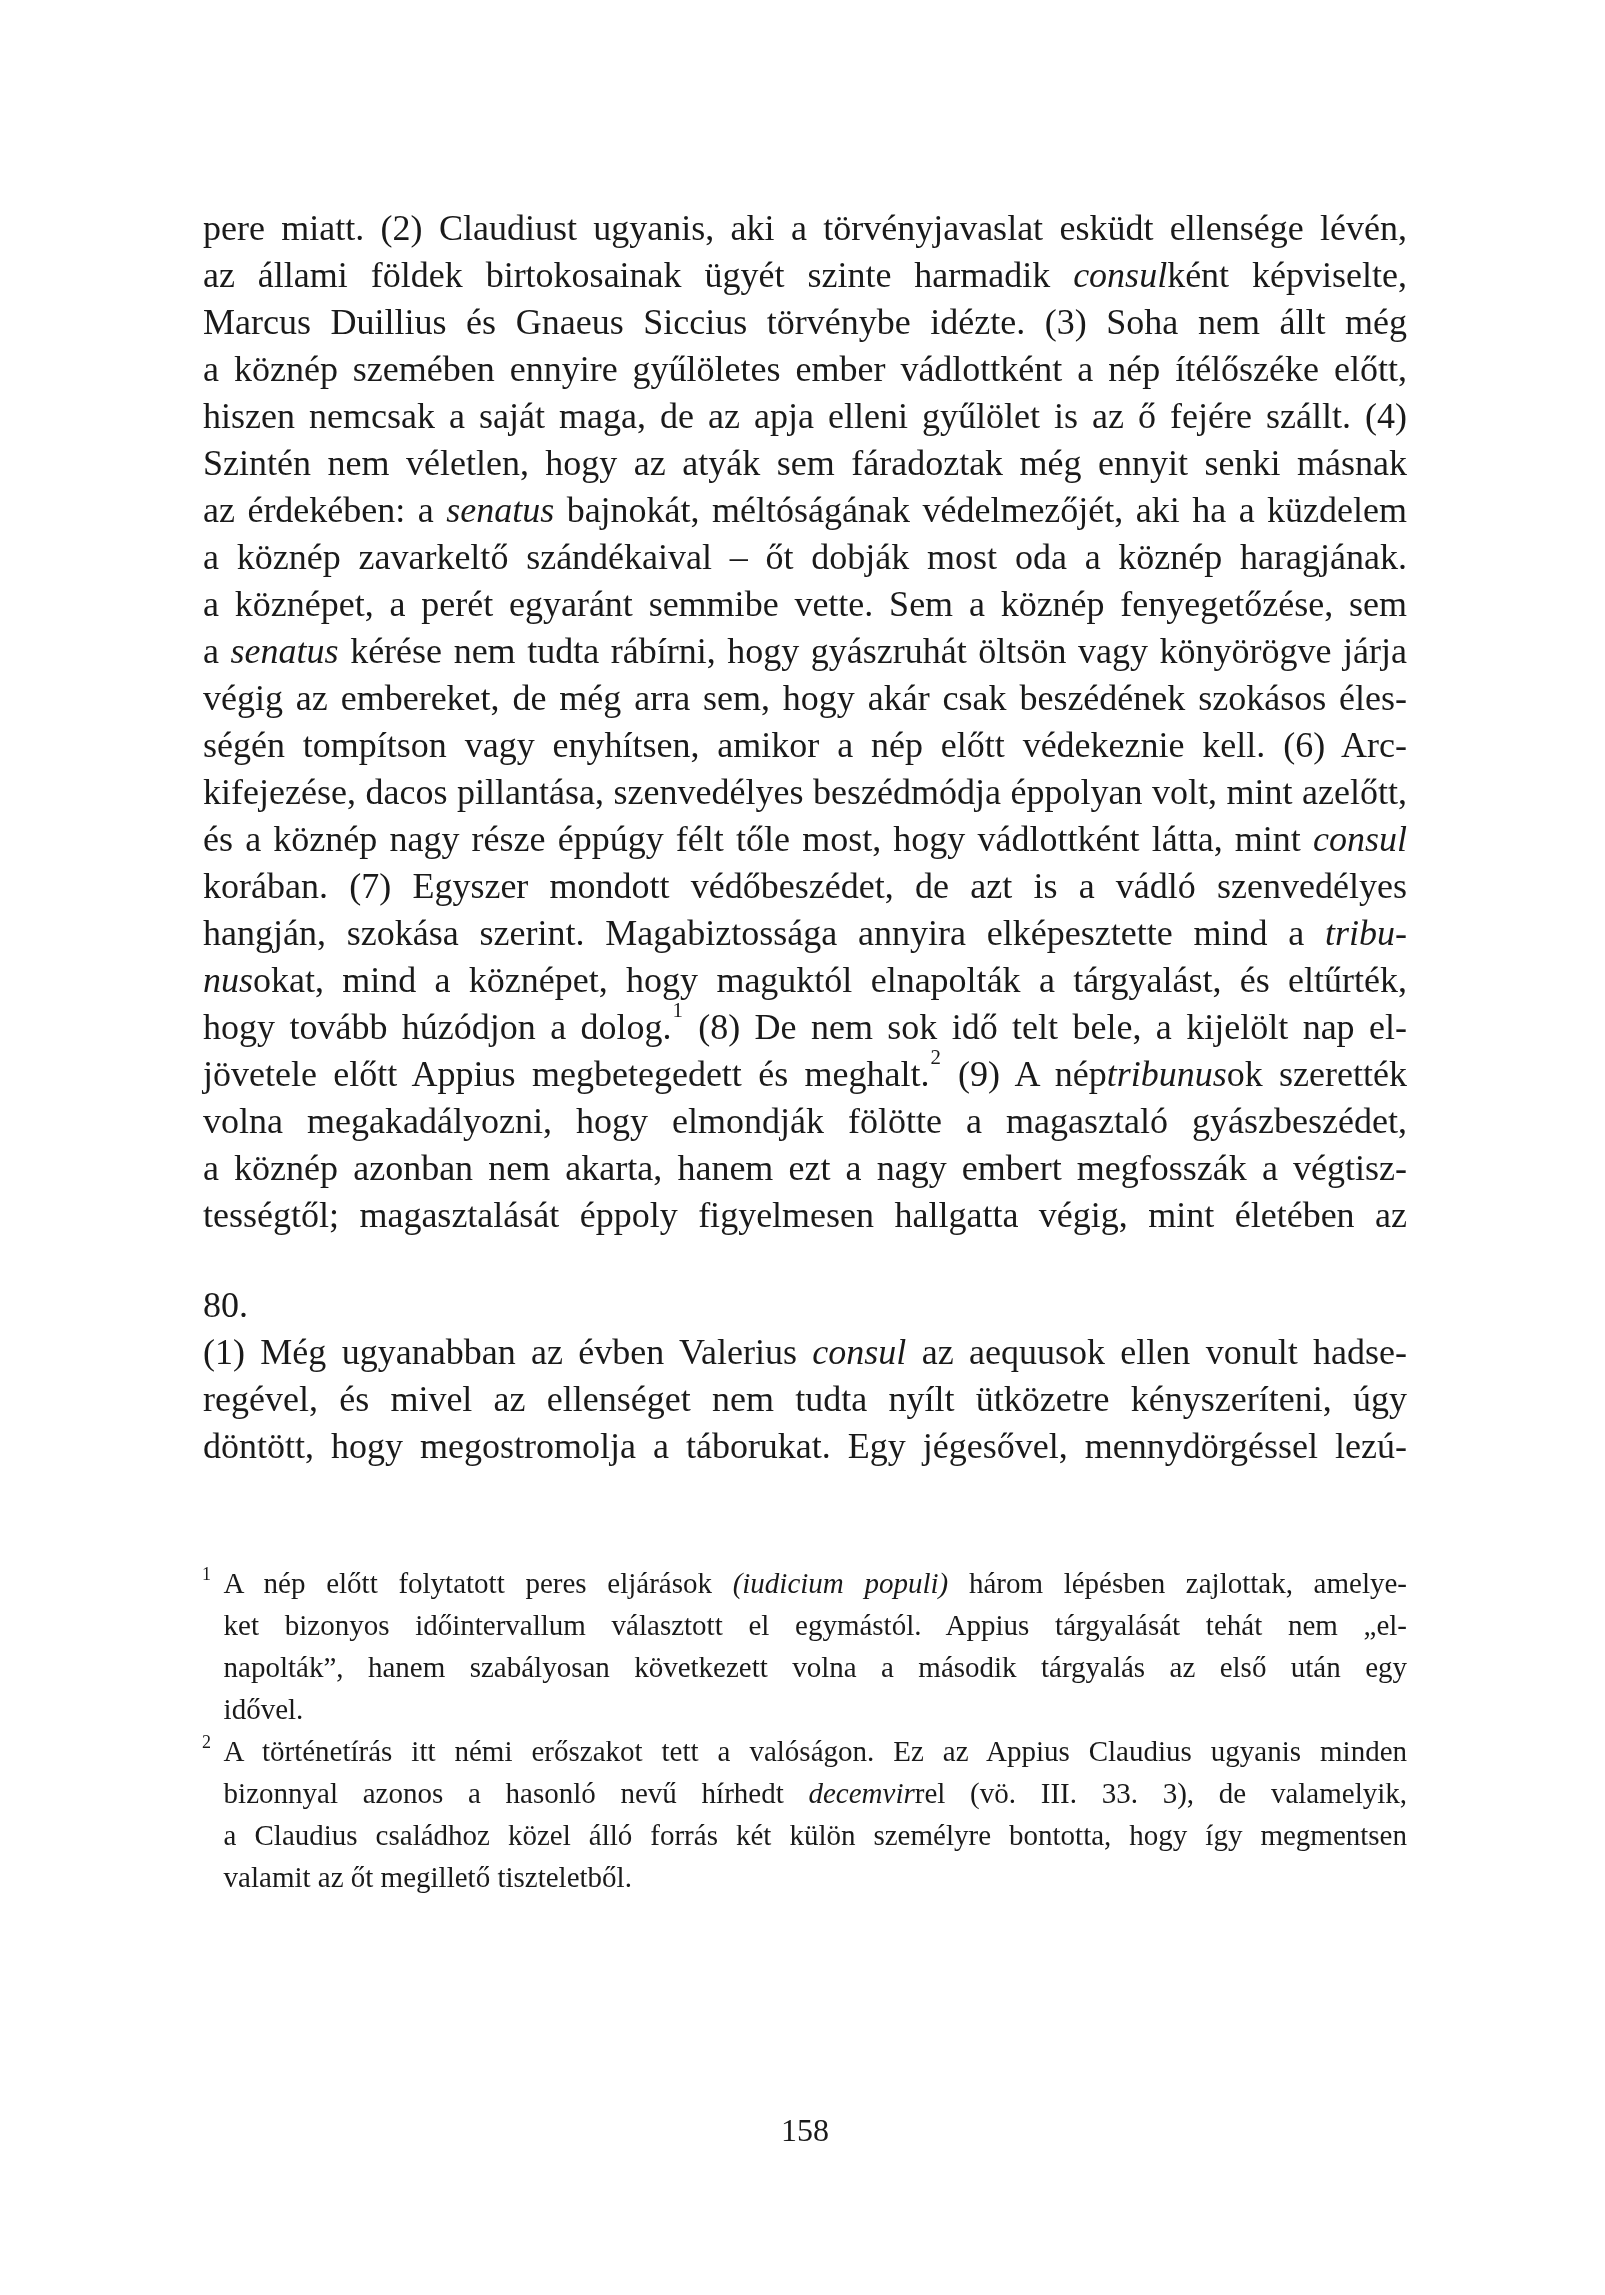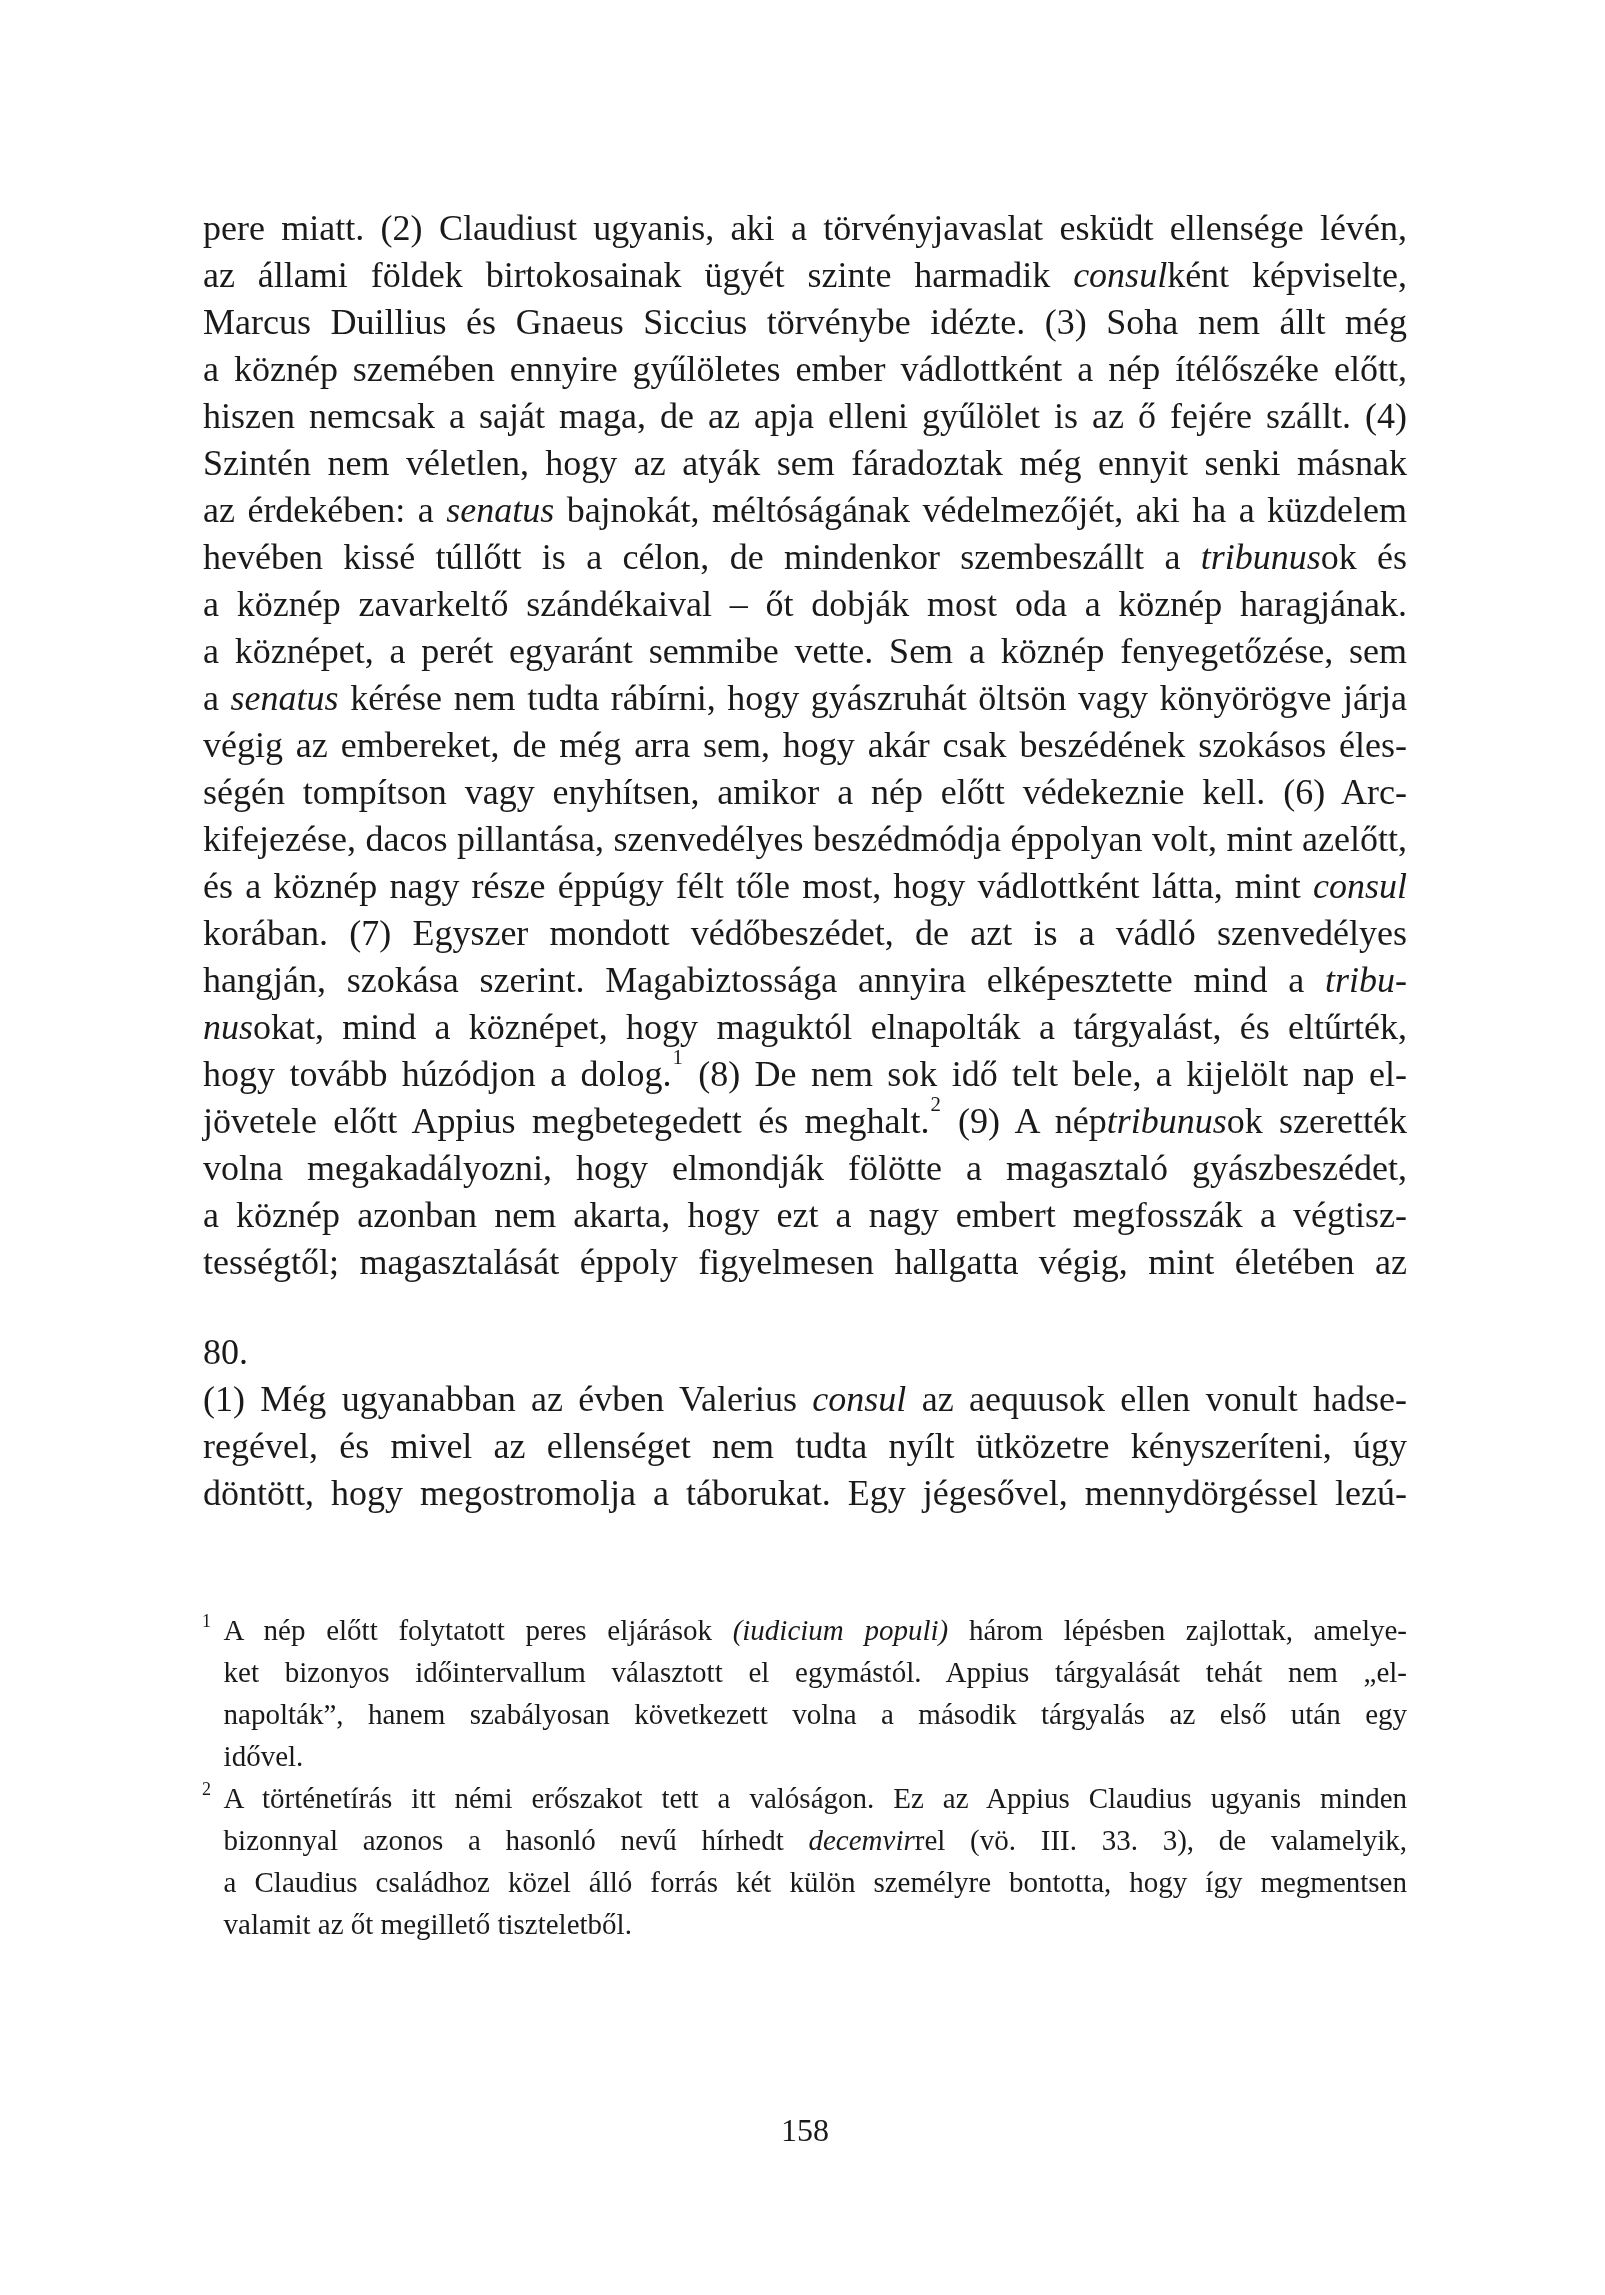--- a/index.html
+++ b/index.html
@@ -78,35 +78,34 @@
   <div class="textblock">
 
     <div class="para">
         <div class="line j"><span>pere miatt. (2) Claudiust ugyanis, aki a törvényjavaslat esküdt ellensége lévén,</span></div>
         <div class="line j"><span>az állami földek birtokosainak ügyét szinte harmadik </span><i>consul</i><span>ként képviselte,</span></div>
         <div class="line j"><span>Marcus Duillius és Gnaeus Siccius törvénybe idézte. (3) Soha nem állt még</span></div>
         <div class="line j"><span>a köznép szemében ennyire gyűlöletes ember vádlottként a nép ítélőszéke előtt,</span></div>
         <div class="line j"><span>hiszen nemcsak a saját maga, de az apja elleni gyűlölet is az ő fejére szállt. (4)</span></div>
         <div class="line j"><span>Szintén nem véletlen, hogy az atyák sem fáradoztak még ennyit senki másnak</span></div>
         <div class="line j"><span>az érdekében: a </span><i>senatus</i><span> bajnokát, méltóságának védelmezőjét, aki ha a küzdelem</span></div>
-        <div class="line j"><span>hevében kissé túllőtt is a célon, de mindenkor szembeszállt a </span><i>tribunus</i><span>ok és</span></div>
         <div class="line j"><span>a köznép zavarkeltő szándékaival – őt dobják most oda a köznép haragjának.</span></div>
         <div class="line j"><span>a köznépet, a perét egyaránt semmibe vette. Sem a köznép fenyegetőzése, sem</span></div>
         <div class="line j"><span>a </span><i>senatus</i><span> kérése nem tudta rábírni, hogy gyászruhát öltsön vagy könyörögve járja</span></div>
         <div class="line j"><span>végig az embereket, de még arra sem, hogy akár csak beszédének szokásos éles-</span></div>
         <div class="line j"><span>ségén tompítson vagy enyhítsen, amikor a nép előtt védekeznie kell. (6) Arc-</span></div>
         <div class="line j"><span>kifejezése, dacos pillantása, szenvedélyes beszédmódja éppolyan volt, mint azelőtt,</span></div>
         <div class="line j"><span>és a köznép nagy része éppúgy félt tőle most, hogy vádlottként látta, mint </span><i>consul</i></div>
         <div class="line j"><span>korában. (7) Egyszer mondott védőbeszédet, de azt is a vádló szenvedélyes</span></div>
         <div class="line j"><span>hangján, szokása szerint. Magabiztossága annyira elképesztette mind a </span><i>tribu-</i></div>
         <div class="line j"><i>nus</i><span>okat, mind a köznépet, hogy maguktól elnapolták a tárgyalást, és eltűrték,</span></div>
         <div class="line j"><span>hogy tovább húzódjon a dolog.</span><sup class="ref">1</sup><span> (8) De nem sok idő telt bele, a kijelölt nap el-</span></div>
         <div class="line j"><span>jövetele előtt Appius megbetegedett és meghalt.</span><sup class="ref">2</sup><span> (9) A nép</span><i>tribunus</i><span>ok szerették</span></div>
         <div class="line j"><span>volna megakadályozni, hogy elmondják fölötte a magasztaló gyászbeszédet,</span></div>
-        <div class="line j"><span>a köznép azonban nem akarta, hogy ezt a nagy embert megfosszák a végtisz-</span></div>
+        <div class="line j"><span>a köznép azonban nem akarta, hanem ezt a nagy embert megfosszák a végtisz-</span></div>
         <div class="line j"><span>tességtől; magasztalását éppoly figyelmesen hallgatta végig, mint életében az</span></div>
       </div>
 
     <div class="heading">80.</div>
 
     <div class="para">
         <div class="line j"><span>(1) Még ugyanabban az évben Valerius </span><i>consul</i><span> az aequusok ellen vonult hadse-</span></div>
         <div class="line j"><span>regével, és mivel az ellenséget nem tudta nyílt ütközetre kényszeríteni, úgy</span></div>
         <div class="line j"><span>döntött, hogy megostromolja a táborukat. Egy jégesővel, mennydörgéssel lezú-</span></div>
       </div>

